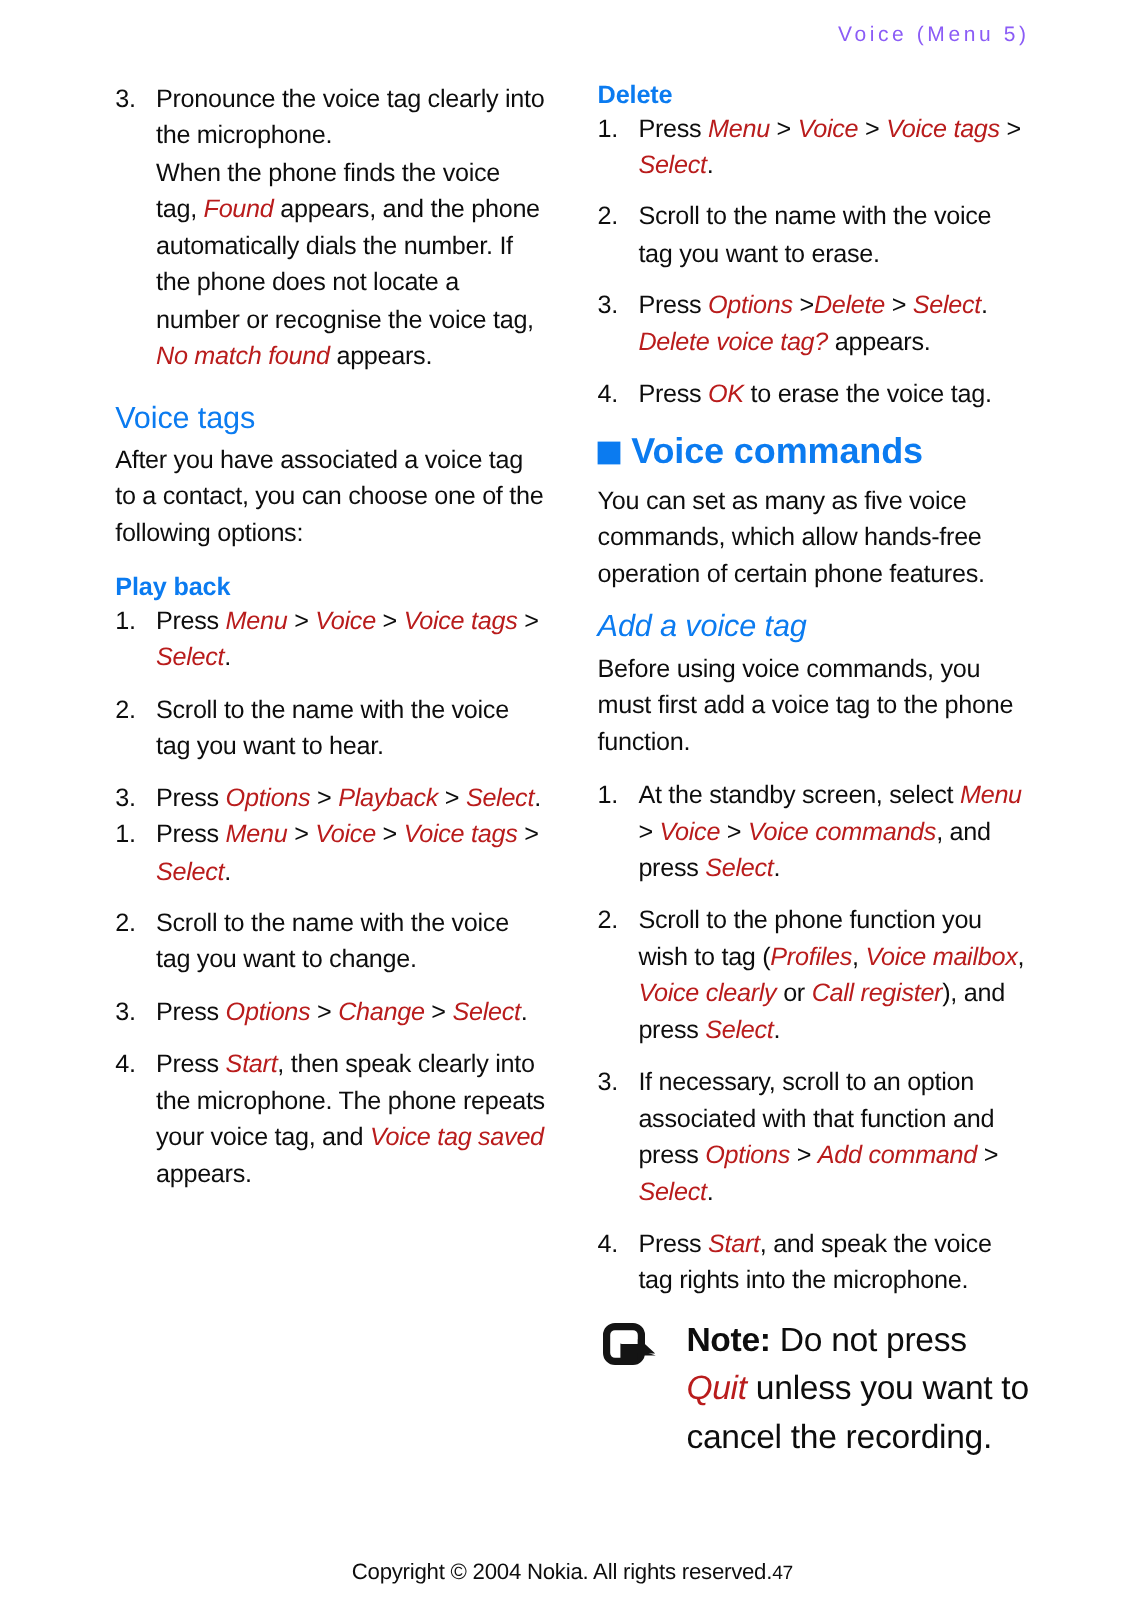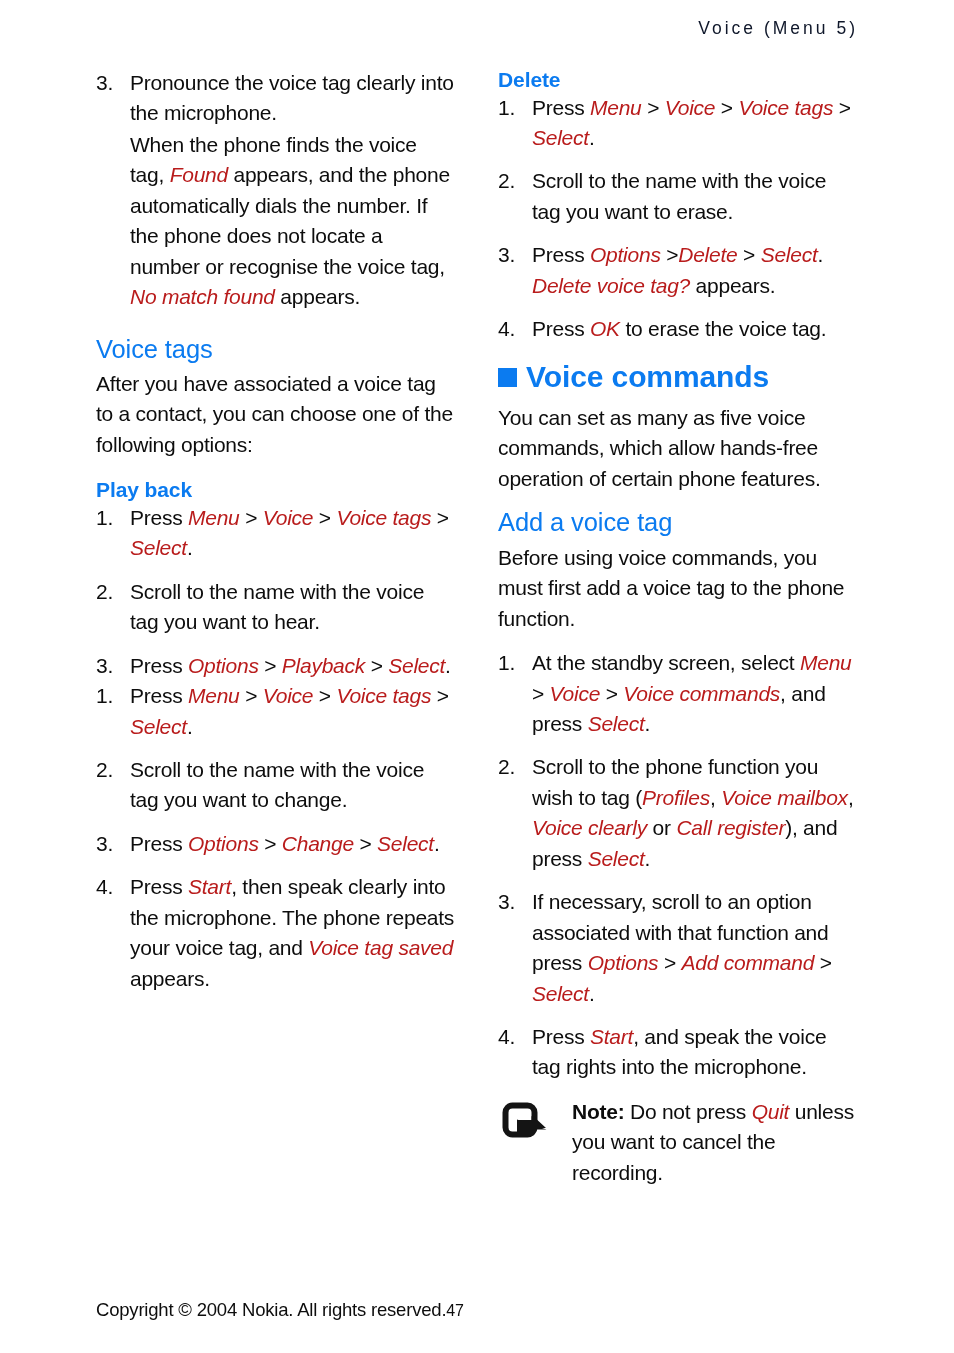--- a/index.html
+++ b/index.html
@@ -23,21 +23,21 @@
     box-sizing: border-box;
   }
 
   
   .running-header {
     position: absolute;
     top: 18px;
     right: 96px;
     font-size: 17.5px;
     letter-spacing: 3.0px;
-    color: #0f172a;
+    color: #8b5cf6;
     white-space: nowrap;
   }
 
   
   .columns {
     position: absolute;
     top: 68px;
     left: 96px;
     width: 762px;
     display: flex;
@@ -70,21 +70,21 @@
     top: 1px;
   }
   .h2 {
     color: #0b7bf0;
     font-size: 25.5px;
     font-weight: normal;
     line-height: 1.12;
     margin: 22px 0 6px 0;
     letter-spacing: -0.1px;
   }
-  .h2.tight { margin-top: 6px; }
+  .h2.tight { margin-top: 6px; font-style: italic; }
   .h3 {
     color: #0b7bf0;
     font-size: 21px;
     font-weight: bold;
     line-height: 1.12;
     margin: 18px 0 1px 0;
     letter-spacing: -0.1px;
   }
 
   p.body {
@@ -129,40 +129,40 @@
     color: #0d0d0d;
     font-style: normal;
   }
   b.lead { font-weight: bold; }
 
   
   .note {
     position: relative;
     padding-left: 74px;
     margin-top: 14px;
-    font-size: 21px;
+    font-size: 28px;
     line-height: 1.45;
     letter-spacing: -0.25px;
   }
   .note-icon {
     position: absolute;
     left: 4px;
     top: 5px;
     width: 46px;
     height: 38px;
   }
 
   
   .footer {
     position: absolute;
     left: 96px;
     right: 96px;
     bottom: 32px;
     display: flex;
-    justify-content: flex-start;
+    justify-content: center;
     align-items: baseline;
     font-size: 18.5px;
     letter-spacing: -0.2px;
   }
   .footer .pageno {
     font-weight: normal;
     font-size: 16px;
   }
 </style>
 </head>

